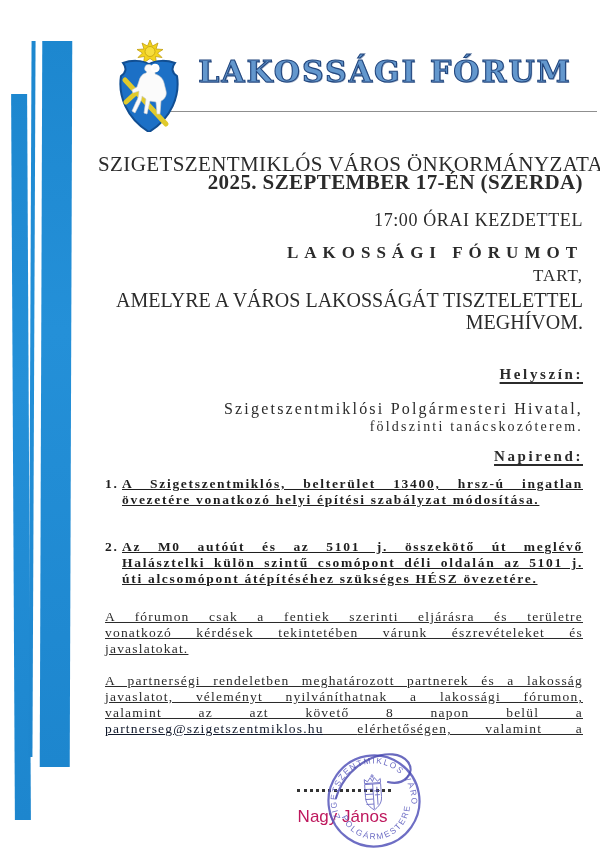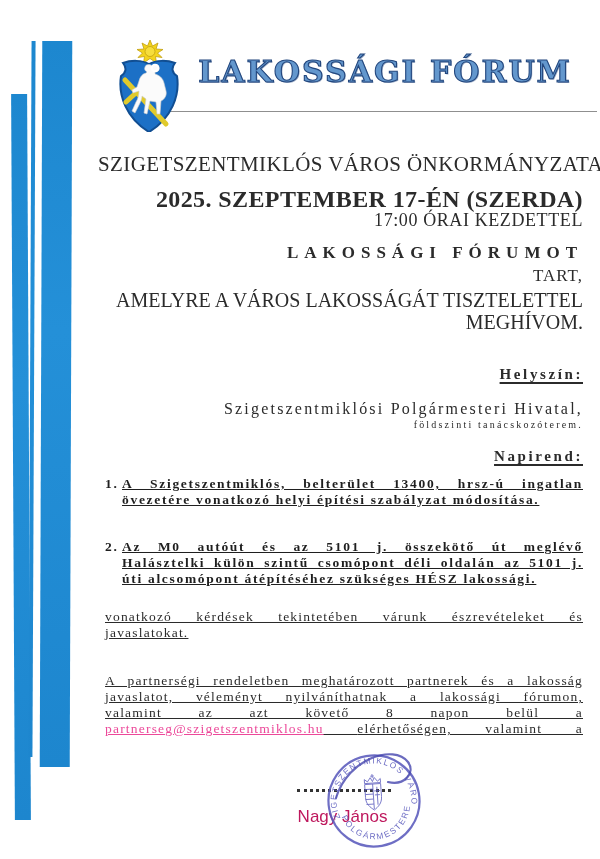--- a/index.html
+++ b/index.html
@@ -21,49 +21,49 @@
     font-family:"DejaVu Serif", serif;font-weight:700;font-size:30px;letter-spacing:2px;
     color:#6397cd;-webkit-text-stroke:1.1px #23477e;text-shadow:1px 1px 0 rgba(35,71,126,.45);
     white-space:nowrap;
   }
   #header-rule{position:absolute;left:163px;top:101px;width:434px;height:0;border-top:1px solid #8f8f8f;z-index:1;}
 
   .center{text-align:center;}
   .abs{position:absolute;left:105px;width:478px;text-align:right;}
 
   #org-line{top:142px;font-size:21px;letter-spacing:.4px;white-space:nowrap;left:98px;width:492px;}
-  #date-line{top:176px;font-size:24px;font-weight:700;letter-spacing:.4px;}
+  #date-line{top:160px;font-size:21px;font-weight:700;letter-spacing:.4px;}
   #time-line{top:200px;font-size:18px;letter-spacing:.6px;}
   #event-name{top:233px;font-size:17px;font-weight:700;letter-spacing:6px;}
   #event-verb{top:256px;font-size:17px;letter-spacing:1px;}
   #invite-line1{top:279px;font-size:20px;}
   #invite-line2{top:301px;font-size:20px;}
 
   .section-heading{
     font-size:15px;font-weight:700;letter-spacing:2.6px;
     text-decoration:underline;text-decoration-thickness:2px;text-underline-offset:3px;
   }
   #location-heading{top:356px;}
   #venue-line1{top:390px;font-size:16px;letter-spacing:2.2px;}
-  #venue-line2{top:409px;font-size:10px;letter-spacing:2.2px;}
+  #venue-line2{top:409px;font-size:14px;letter-spacing:2.2px;}
   #agenda-heading{top:438px;}
 
   .agenda-item{position:absolute;left:105px;width:478px;padding-left:0;
     font-size:13.5px;font-weight:700;letter-spacing:1.7px;line-height:16px;color:#1f1f1f;}
   #agenda-item-1{top:466px;}
   #agenda-item-2{top:529px;}
   .a-num{position:absolute;left:0;top:0;}
   .a-body{margin-left:17px;}
   .jline{text-align:justify;text-align-last:justify;text-decoration:underline;}
   .lline{text-align:left;text-decoration:underline;}
 
   .para{position:absolute;left:105px;width:478px;font-size:13.5px;letter-spacing:1.2px;line-height:16px;}
   #para-1{top:599px;}
   #para-2{top:663px;}
-  .email{color:#ec4899;text-decoration:underline;cursor:pointer;}
+  .email{color:#0f172a;text-decoration:underline;cursor:pointer;}
 
   
   #dotted-line{position:absolute;left:297px;top:765px;width:94px;height:14px;border-bottom:3px dotted #333;}
   #sig-block{position:absolute;left:270px;top:797px;width:145px;text-align:center;
     font-family:"Liberation Sans", sans-serif;color:#be185d;}
   #sig-name{font-size:17px;line-height:20px;}
   #sig-title{font-size:17px;line-height:20px;}
   #stamp{position:absolute;left:325px;top:742px;width:98px;height:98px;opacity:.88;z-index:5;}
   #signature-scribble{position:absolute;left:330px;top:736px;width:100px;height:62px;z-index:6;opacity:.8;}
 </style>
@@ -121,25 +121,26 @@
       <div class="jline">A Szigetszentmiklós, belterület 13400, hrsz-ú ingatlan</div>
       <div class="lline">övezetére vonatkozó helyi építési szabályzat módosítása.</div>
     </div>
   </div>
 
   <div class="agenda-item" id="agenda-item-2">
     <span class="a-num">2.</span>
     <div class="a-body">
       <div class="jline">Az M0 autóút és az 5101 j. összekötő út meglévő</div>
       <div class="jline">Halásztelki külön szintű csomópont déli oldalán az 5101 j.</div>
-      <div class="lline">úti alcsomópont átépítéséhez szükséges HÉSZ lakossági.</div>
+      <div class="lline">úti alcsomópont átépítéséhez szükséges HÉSZ övezetére.</div>
     </div>
   </div>
 
   <div class="para" id="para-1">
+    <div class="jline">A fórumon csak a fentiek szerinti eljárásra és területre</div>
     <div class="jline">vonatkozó kérdések tekintetében várunk észrevételeket és</div>
     <div class="lline">javaslatokat.</div>
   </div>
 
   <div class="para" id="para-2">
     <div class="jline">A partnerségi rendeletben meghatározott partnerek és a lakosság</div>
     <div class="jline">javaslatot, véleményt nyilváníthatnak a lakossági fórumon,</div>
     <div class="jline">valamint az azt követő 8 napon belül a</div>
     <div class="jline">
       <a class="email">partnerseg@szigetszentmiklos.hu</a>

